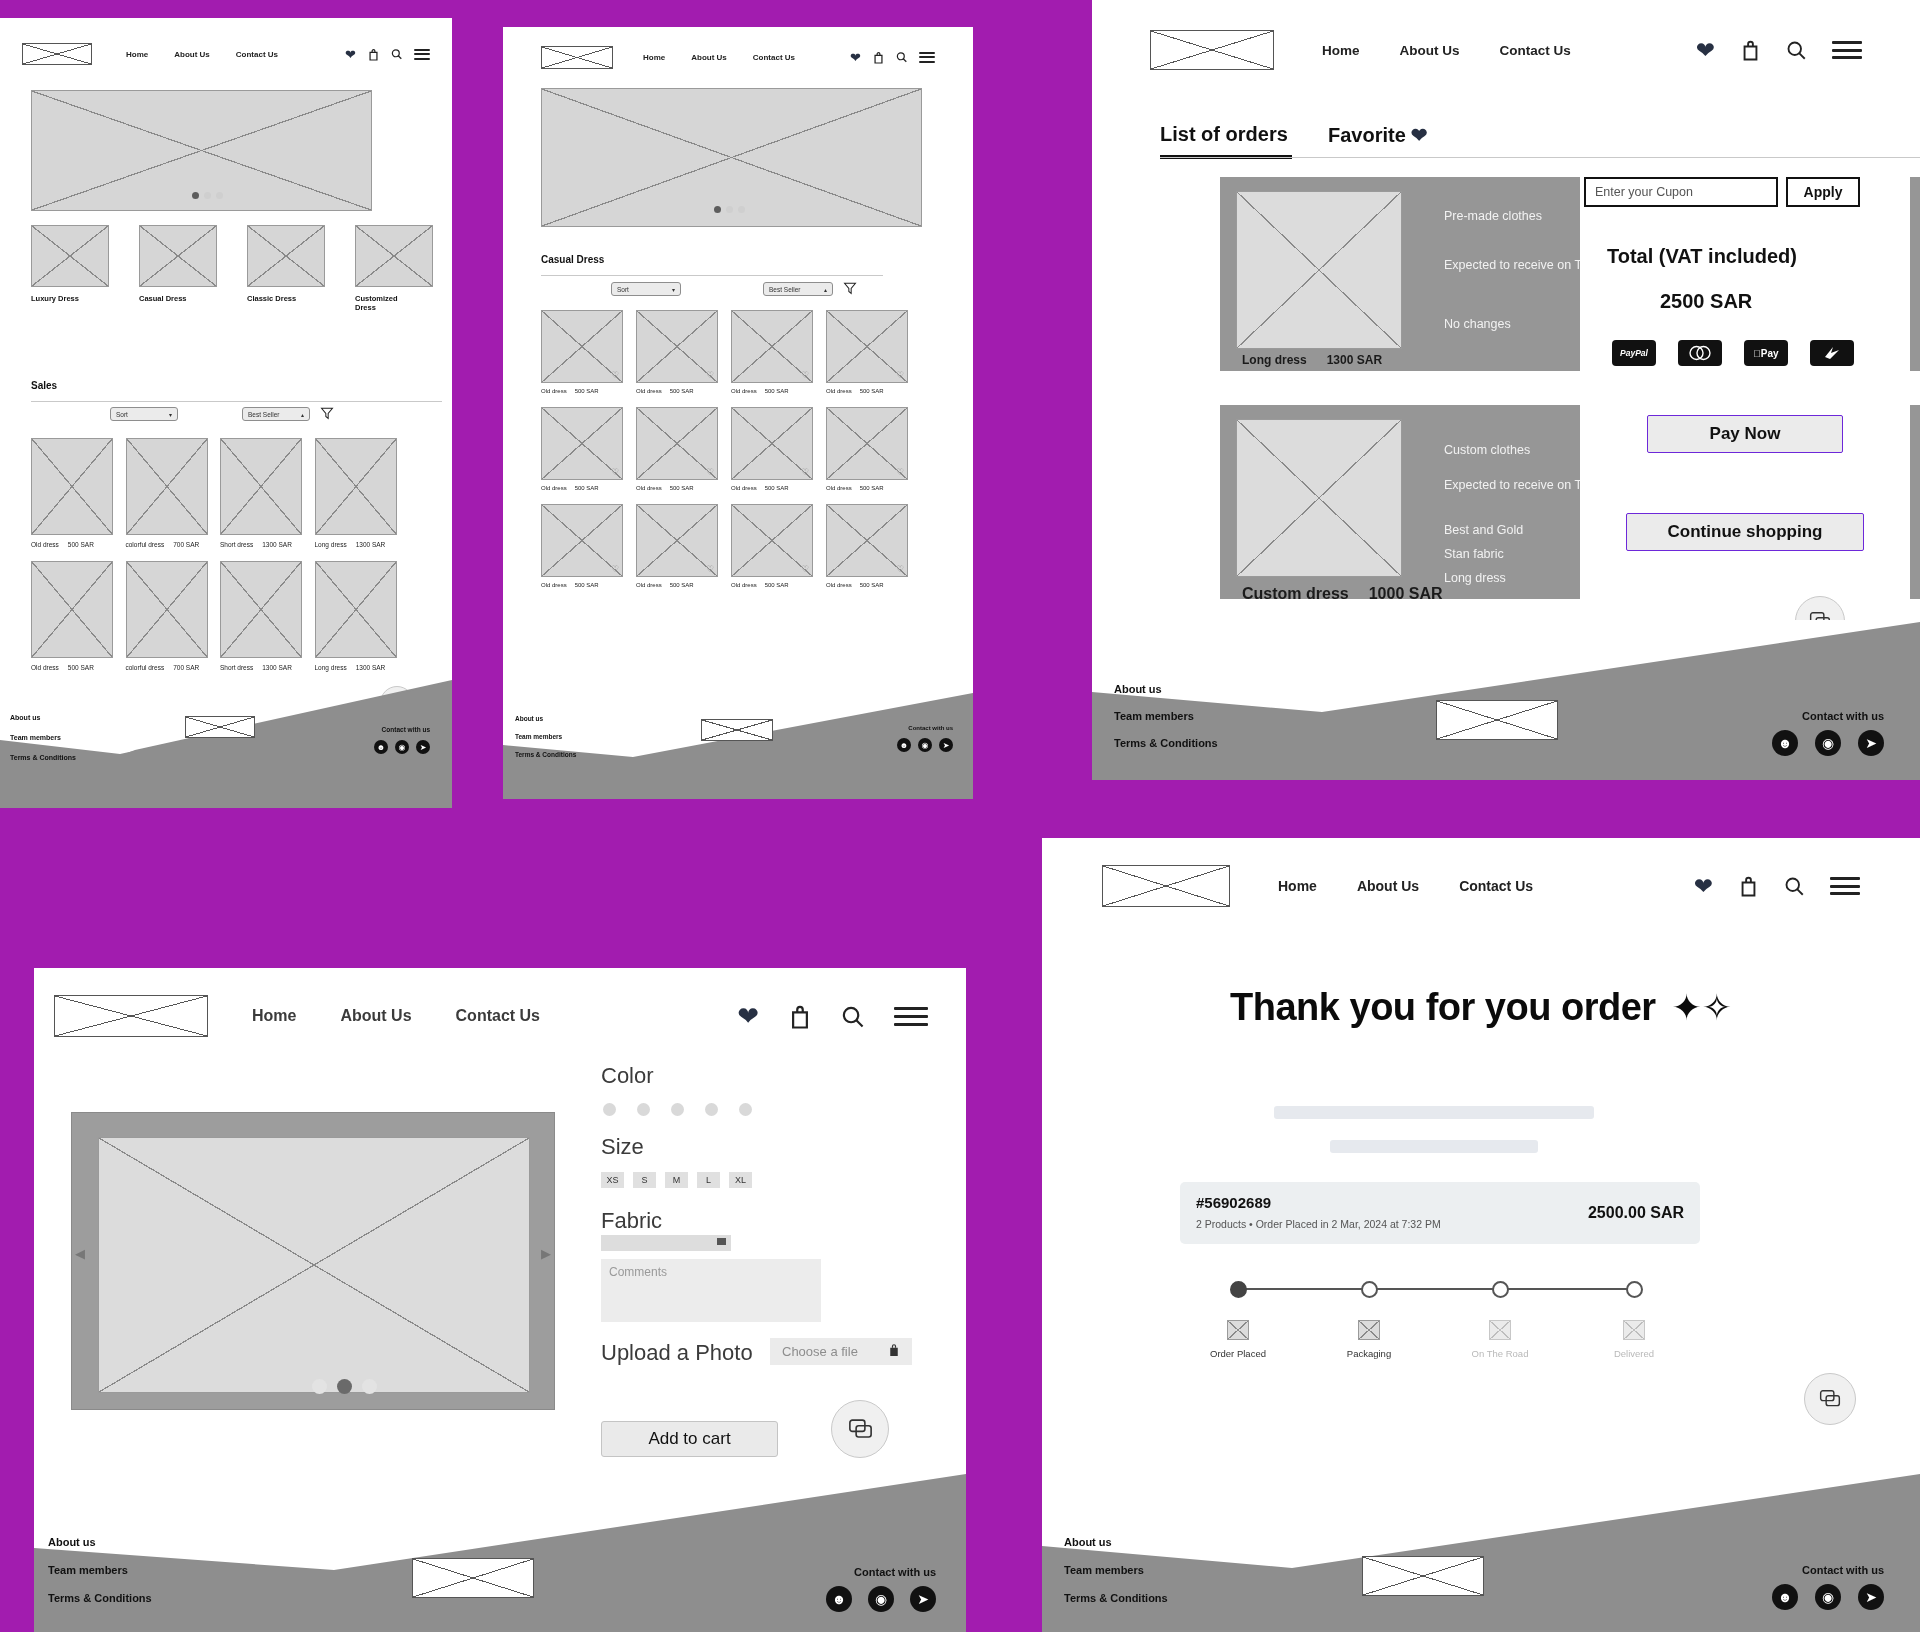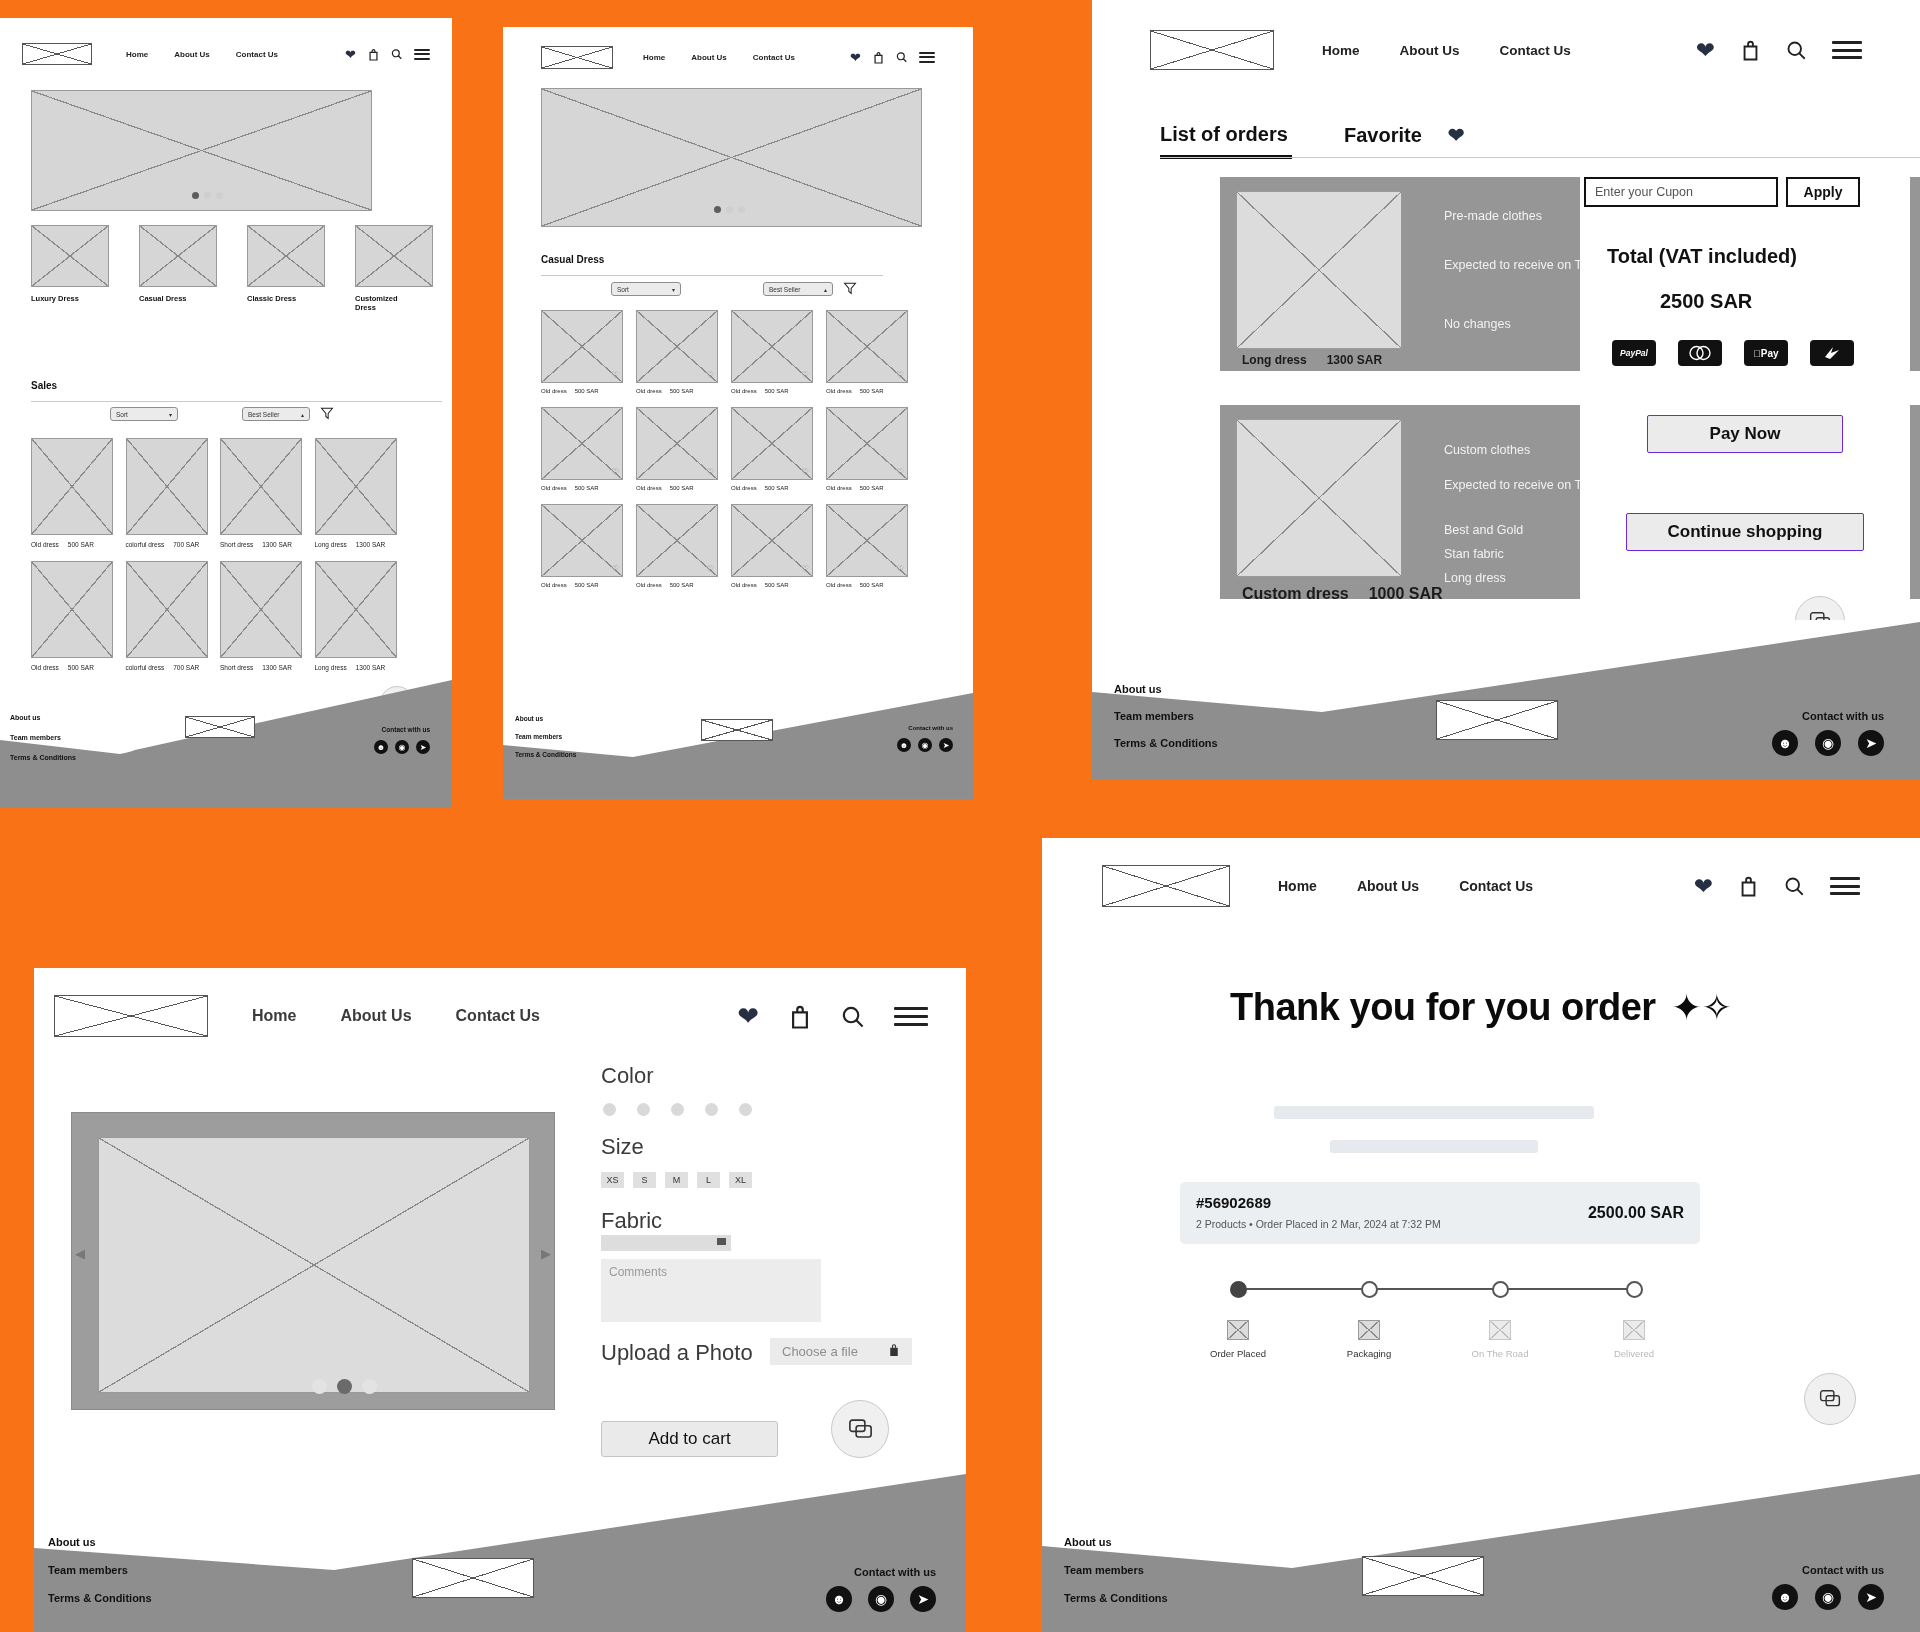--- a/index.html
+++ b/index.html
@@ -1,18 +1,18 @@
 <!DOCTYPE html>
 <html><head>
 <meta charset="utf-8">
 <style>
   * { box-sizing: border-box; margin:0; padding:0; }
   html,body { width:1920px; height:1632px; background:#000; overflow:hidden;
     font-family:"Liberation Sans", sans-serif; }
-  .stage { position:relative; width:1920px; height:1632px; background:#f97316; }
+  .stage { position:relative; width:1920px; height:1632px; background:#a21caf; }
 
   .panel { position:absolute; background:#fff; overflow:hidden; }
 
   
   .ph { background:#d6d6d6; border:1px solid #9a9a9a; position:relative; }
   .ph::before, .ph::after{
     content:""; position:absolute; left:0; top:0; width:100%; height:100%;
     background:linear-gradient(to top right, transparent calc(50% - 0.6px), #8a8a8a calc(50% - 0.6px), #8a8a8a calc(50% + 0.6px), transparent calc(50% + 0.6px));
   }
   .ph::after{ background:linear-gradient(to bottom right, transparent calc(50% - 0.6px), #8a8a8a calc(50% - 0.6px), #8a8a8a calc(50% + 0.6px), transparent calc(50% + 0.6px)); }
@@ -482,21 +482,21 @@
         <span class="burger">
           <i style="width:30px;height:3px;margin:4.5px 0;"></i>
             <i style="width:30px;height:3px;margin:4.5px 0;"></i>
             <i style="width:30px;height:3px;margin:4.5px 0;"></i>
         </span>
       </div>
     </div>
 
     <div class="tab" style="position:absolute; left:68px; top:123px; font-size:20px;">List of orders</div>
     <div class="tabline" style="left:68px; top:155px; width:132px; height:4px;"></div>
-    <div class="tab" style="position:absolute; left:236px; top:123px; font-size:20px; display:flex; align-items:center; gap:26px;margin-left:16px;">
+    <div class="tab" style="position:absolute; left:236px; top:123px; font-size:20px; display:flex; align-items:center; gap:5px;">
       <span>Favorite</span>
       <span class="heart" style="font-size:20px;">❤</span>
     </div>
     <div class="hr" style="position:absolute; left:68px; top:157px; width:760px;"></div>
 
     <div class="ordercard" style="position:absolute; left:128px; top:177px; width:703px; height:194px;">
       <div class="ph light" style="position:absolute; left:16px; top:14px; width:166px; height:158px;"></div>
       <div class="ordertxt" style="position:absolute; left:224px; top:32px; font-size:12.5px;">Pre-made clothes</div>
       <div class="ordertxt" style="position:absolute; left:224px; top:79px; font-size:12.5px; width:300px; line-height:1.45;">Expected to receive on Thursday 27 Feb</div>
       <div class="ordertxt" style="position:absolute; left:224px; top:140px; font-size:12.5px;">No changes</div>

